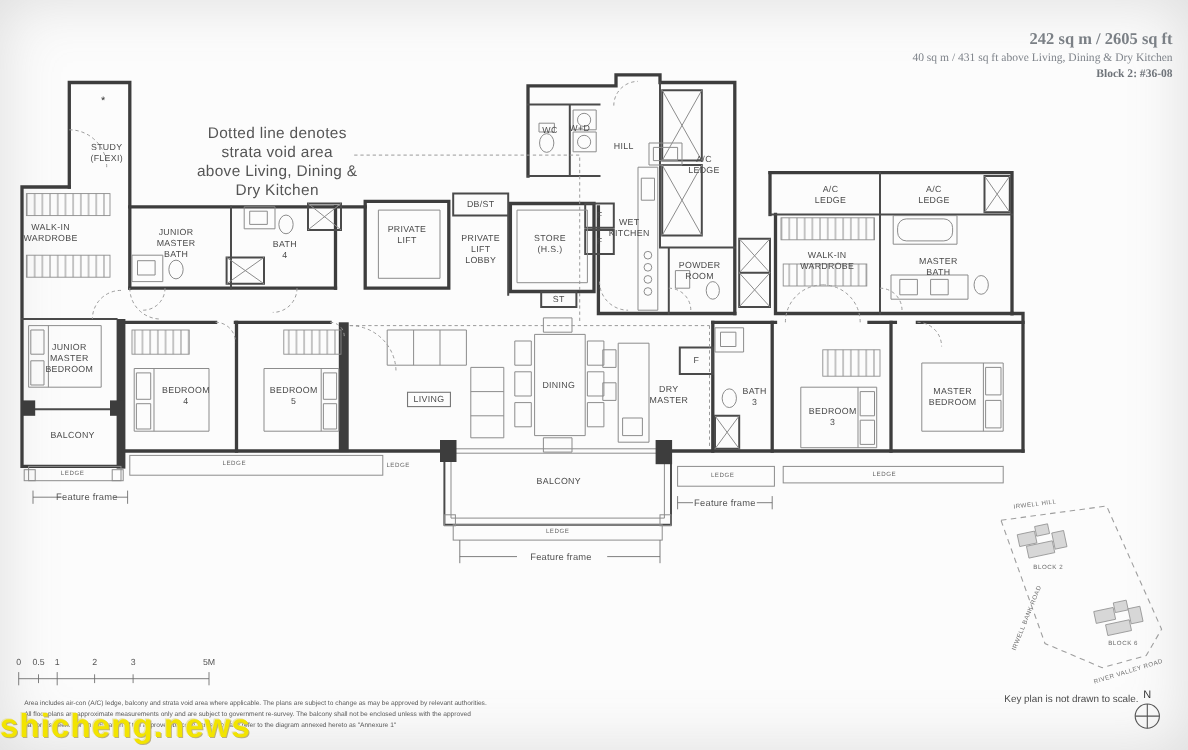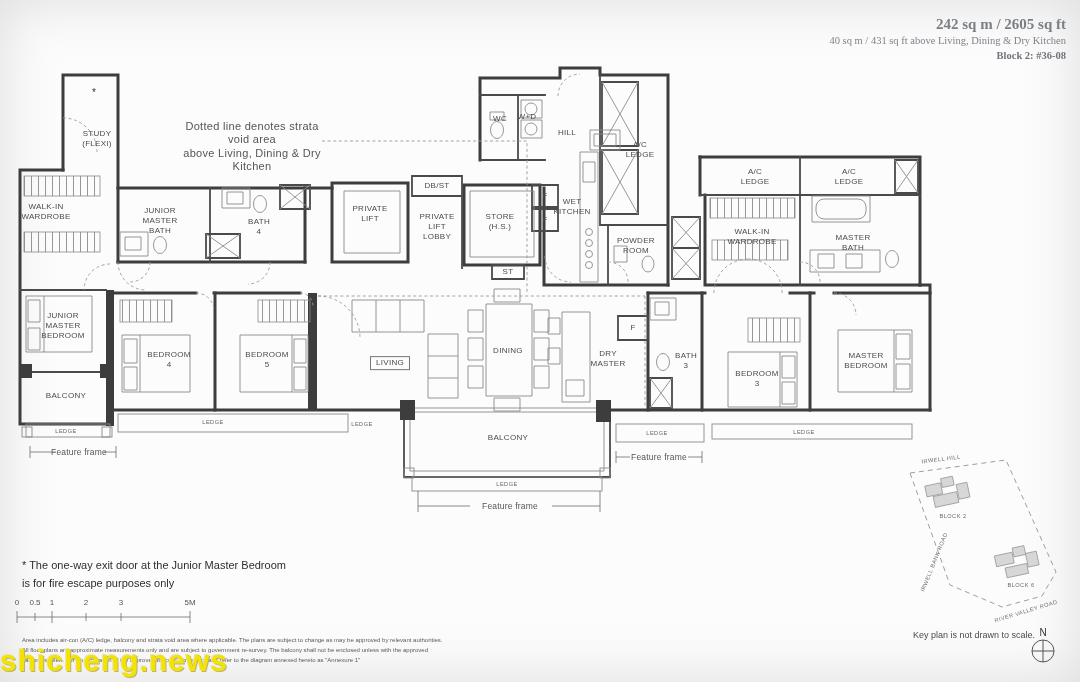--- a/index.html
+++ b/index.html
@@ -13,26 +13,26 @@
   .d{stroke:#9a9a9a;stroke-width:.9;fill:none;stroke-dasharray:3 2.6}
   .dim{stroke:#6d6d6d;stroke-width:.8;fill:none}
   .hatch{fill:url(#hv);stroke:#8b8b8b;stroke-width:.8}
   .kp{stroke:#9e9e9e;stroke-width:1;fill:none;stroke-dasharray:5 4}
   .bld{fill:#d7d7d7;stroke:#8f8f8f;stroke-width:.7}
   .lb{position:absolute;transform:translate(-50%,-50%);font-size:8px;line-height:1.22;
       letter-spacing:.3px;color:#4a4a4a;text-align:center;white-space:pre-line}
   .lb.xs{font-size:5.6px;letter-spacing:.5px;color:#666}
   .lb.ff{font-size:8.5px;color:#555;letter-spacing:.2px}
   .lb.box{border:1px solid #777;padding:1px 5px;background:rgba(252,252,252,.6)}
-  .lb.note{font-size:11px;color:#555}
+  .lb.note{font-size:14px;color:#555}
   .lb.star{font-size:10px;color:#333}
   .titleblock{position:absolute;right:14px;top:8px;width:430px;text-align:right;
               font-family:"Liberation Serif",serif;color:#7e838a}
   .t-type{font-size:30px;letter-spacing:1px;color:#878c92}
-  .t-area{font-size:15px;font-weight:bold;margin-top:8px;color:#7b8086}
+  .t-area{font-size:15px;font-weight:bold;margin-top:20px;color:#7b8086}
   .t-inc{font-size:10.5px;line-height:1.5;margin-top:3px}
   .t-unit{font-size:10.5px;font-weight:bold;margin-top:1px;color:#70757b}
   .wm{position:absolute;font-weight:bold;color:#ffe70a;white-space:nowrap}
   .wm.tr{right:8px;top:20px;font-size:32px;
          text-shadow:2px 2px 0 #c32a12,-1px -1px 0 #d84b1e,1px -1px 0 #d84b1e,-1px 1px 0 #d84b1e}
   .wm.bl{left:0px;top:644px;font-size:30px;letter-spacing:1px;color:#f2e400;
          text-shadow:1px 1px 0 #bdb07a,-1px -1px 0 #e8e3b0}
   .footnote{position:absolute;left:22px;top:557px;font-size:11px;line-height:1.6;color:#2e2e2e;white-space:pre-line}
   .scalelabel{position:absolute;transform:translate(-50%,0);font-size:8px;color:#555}
   .disclaimer{position:absolute;left:22px;top:636px;width:432px;font-size:6px;line-height:1.65;
@@ -287,22 +287,20 @@
   <div class="lb ff" style="left:659px;top:457px">Feature frame</div>
   <div class="lb note" style="left:252px;top:147px;width:150px">Dotted line denotes strata void area
 above Living, Dining &amp; Dry Kitchen</div>
 
   <div class="titleblock">
     <div class="t-area">242 sq m / 2605 sq ft</div>
     <div class="t-inc" style="margin-top:0">40 sq m / 431 sq ft above Living, Dining &amp; Dry Kitchen</div>
     <div class="t-unit">Block 2: #36-08</div>
   </div>
 
-  <div class="footnote">* The one-way exit door at the Junior Master Bedroom
-is for fire escape purposes only</div>
   <span class="scalelabel" style="left:17px;top:598px">0</span>
   <span class="scalelabel" style="left:35px;top:598px">0.5</span>
   <span class="scalelabel" style="left:52px;top:598px">1</span>
   <span class="scalelabel" style="left:86px;top:598px">2</span>
   <span class="scalelabel" style="left:121px;top:598px">3</span>
   <span class="scalelabel" style="left:190px;top:598px">5M</span>
   <div class="disclaimer">Area includes air-con (A/C) ledge, balcony and strata void area where applicable. The plans are subject to change as may be approved by relevant authorities.
 All floor plans are approximate measurements only and are subject to government re-survey. The balcony shall not be enclosed unless with the approved
 balcony screen. For an illustration of the approved balcony screen, please refer to the diagram annexed hereto as "Annexure 1"</div>
 

